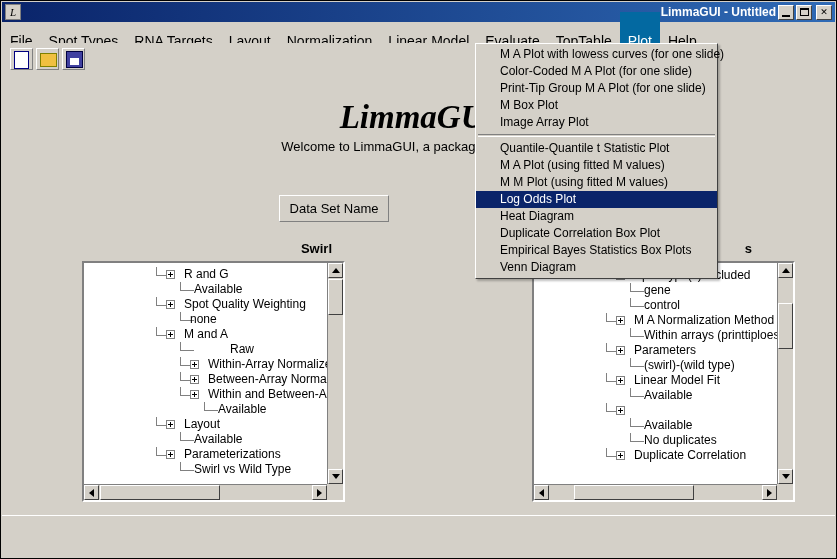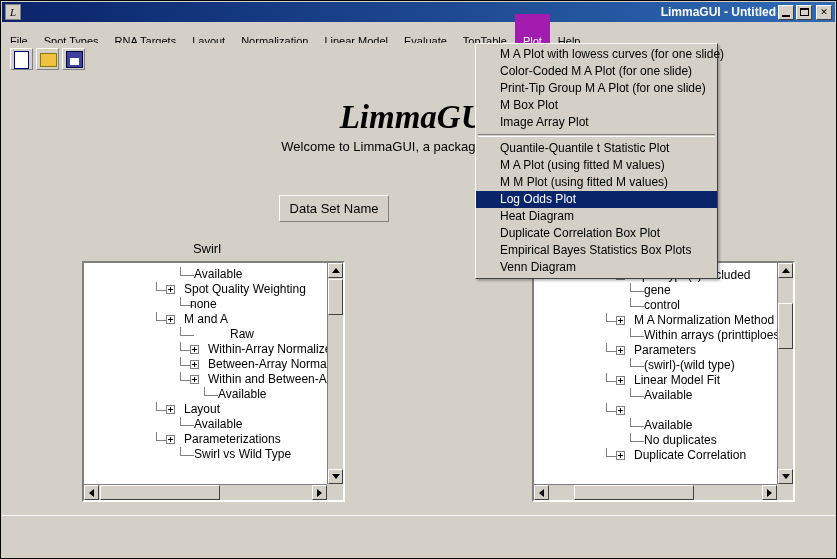--- a/index.html
+++ b/index.html
@@ -95,26 +95,26 @@
     width: 833px;
     height: 21px;
     background: #d4d0c8;
     display: flex;
     align-items: center;
     border-bottom: 1px solid #d4d0c8;
     box-sizing: border-box;
   }
   .menu-item {
     padding: 21px 8px 3px 8px;
-    font-size: 11px;
+    font-size: 14px;
     color: #000;
     white-space: nowrap;
   }
   .menu-item.open {
-    background: #a21caf;
+    background: #0369a1;
     color: #ffffff;
   }
   
   #toolbar {
     position: absolute;
     left: 1px; top: 42px;
     width: 833px;
     height: 32px;
     background: #d4d0c8;
     display: flex;
@@ -198,23 +198,23 @@
     border-top: 1px solid #ffffff;
     border-left: 1px solid #ffffff;
     border-right: 1px solid #808080;
     border-bottom: 1px solid #808080;
     padding: 5px 10px;
     font-size: 13px;
     background: #d4d0c8;
   }
   .panel-title {
     position: absolute;
-    font-weight: normal;
+    font-weight: bold;
     font-size: 13px;
-    text-align: center;
+    text-align: right;
   }
   
   .tree-panel {
     position: absolute;
     background: #ffffff;
     border-top: 2px solid #808080;
     border-left: 2px solid #808080;
     border-right: 2px solid #ffffff;
     border-bottom: 2px solid #ffffff;
     box-sizing: border-box;
@@ -417,20 +417,26 @@
     <div id="dataset-row">
       <div id="dataset-label">Data Set Name</div>
     </div>
 
     <div class="panel-title" style="left:80px; top:166px; width:250px;">Swirl</div>
     <div class="panel-title" style="left:640px; top:166px; width:110px;">s</div>
 
     <div class="tree-panel" style="left:80px; top:186px; width:263px; height:241px;">
       <div class="tree-inner">
         <div style="position:absolute; left:0; top:4px; width:100%;" id="left-tree-rows">
+            <div class="tree-row">
+              <span class="tline-v" style="left: 72px; top: 0px; height: 8px;"></span>
+              <span class="tline-h" style="left: 72px; top: 8px; width: 10px;"></span>
+              <span class="tnode plus" style="left: 82px;"></span>
+              <span class="tree-label" style="left: 100px;">R and G</span>
+            </div>
             <div class="tree-row">
               <span class="tline-v" style="left: 96px; top: 0px; height: 8px;"></span>
               <span class="tline-h" style="left: 96px; top: 8px; width: 14px;"></span>
               <span class="tree-label" style="left: 110px;">Available</span>
             </div>
             <div class="tree-row">
               <span class="tline-v" style="left: 72px; top: 0px; height: 8px;"></span>
               <span class="tline-h" style="left: 72px; top: 8px; width: 10px;"></span>
               <span class="tnode plus" style="left: 82px;"></span>
               <span class="tree-label" style="left: 100px;">Spot Quality Weighting</span>

